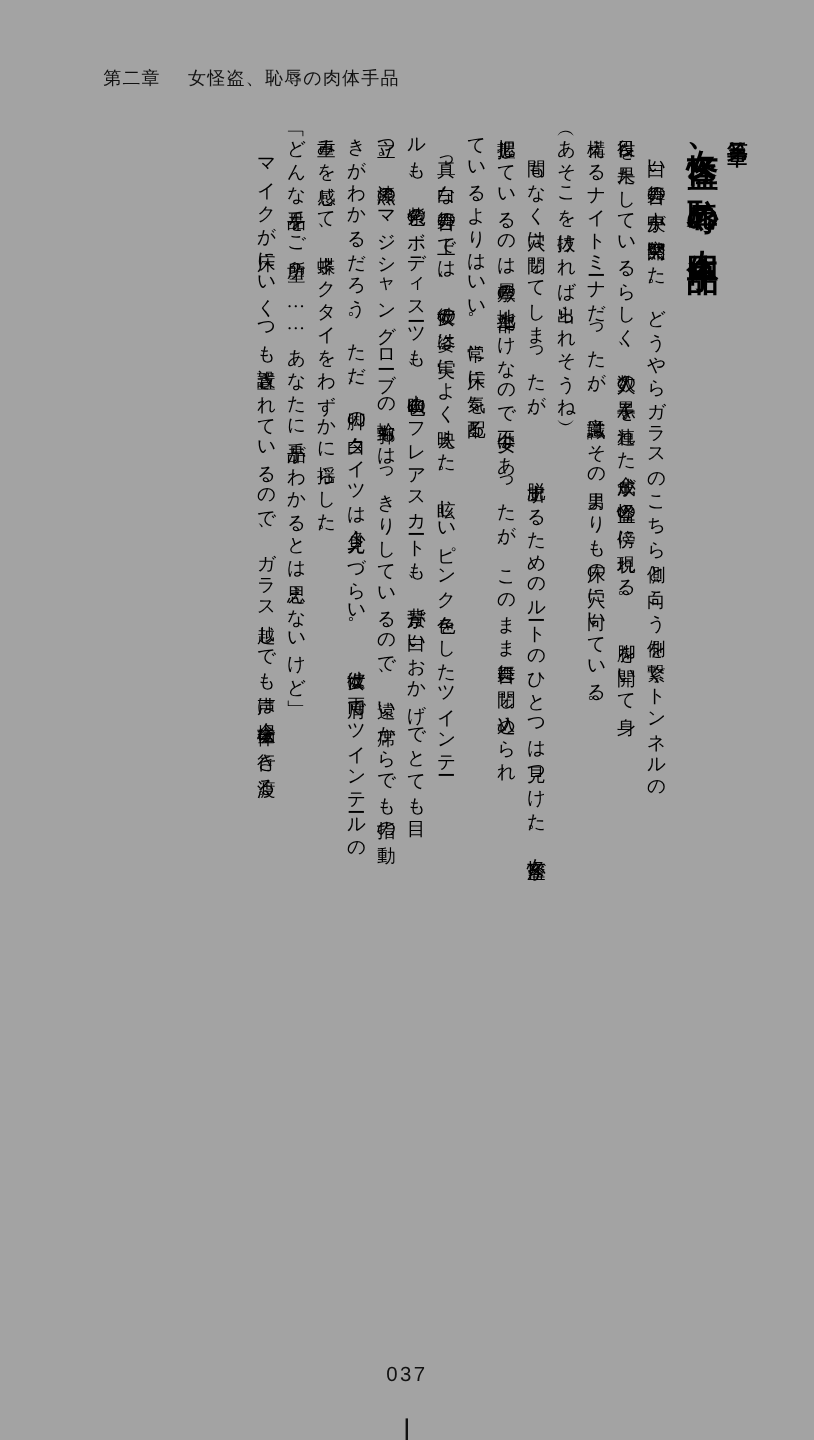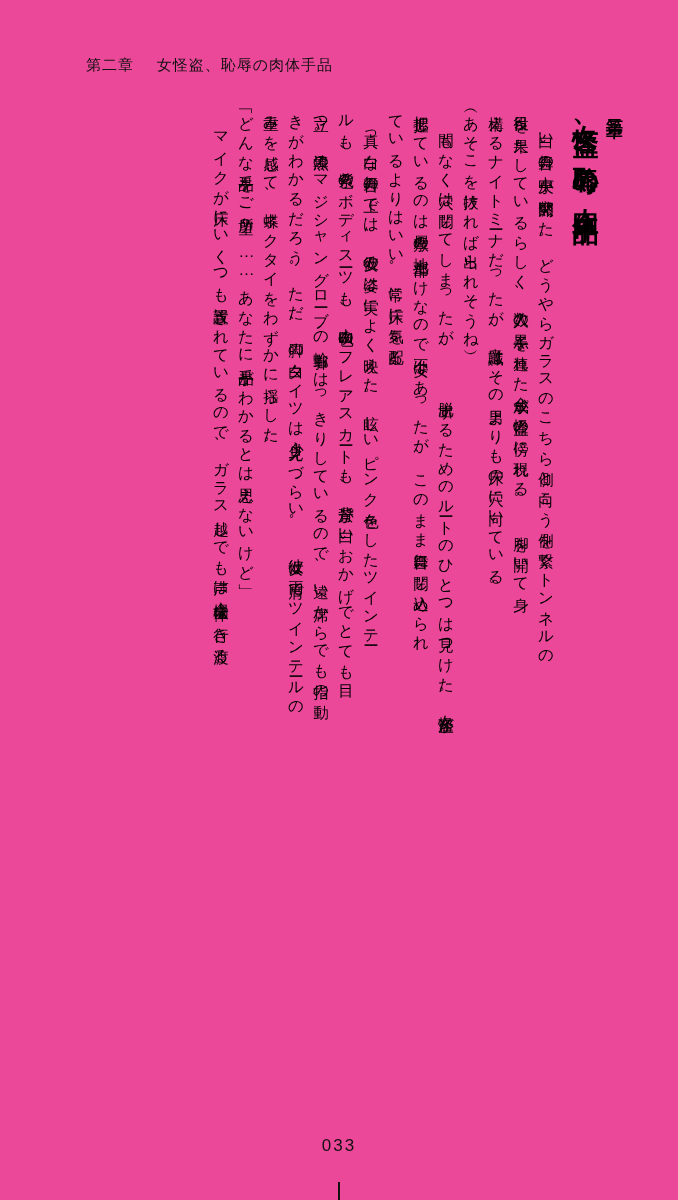--- a/index.html
+++ b/index.html
@@ -12,21 +12,21 @@
     background: #ffffff;
     font-family: "Liberation Serif", "DejaVu Serif", serif;
     color: #000000;
     position: relative;
     overflow: hidden;
   }
 
   .page {
     position: absolute;
     inset: 0;
-    background: #ec4899;
+    background: #a3a3a3;
     padding-left: 28px;
   }
 
   
   .running-header {
     position: absolute;
     top: 56px;
     left: 86px;
     font-size: 15px;
     letter-spacing: 1px;
@@ -150,16 +150,16 @@
       <div class="v-col">ルも、紫色のボディスーツも、山吹色のフレアスカートも、背景が白いおかげでとても目</div>
       <div class="v-col">立つ。漆黒のマジシャングローブの輪郭もはっきりしているので、遠い席からでも指の動</div>
       <div class="v-col">きがわかるだろう。ただ、脚の白タイツは少々見えづらい。　彼女は両肩でツインテールの</div>
       <div class="v-col">重みを感じて、蝶ネクタイをわずかに揺らした。</div>
       <div class="v-col">「どんな手品をご所望？　……あなたに手品がわかるとは思えないけど」</div>
       <div class="v-col">　マイクが床にいくつも設置されているので、ガラス越しでも声は会場全体に行き渡る。</div>
     </div>
 
   </div>
 
-  <div class="folio">033</div>
+  <div class="folio">037</div>
   <div class="folio-rule"></div>
 
 </div>
 
 </body></html>

